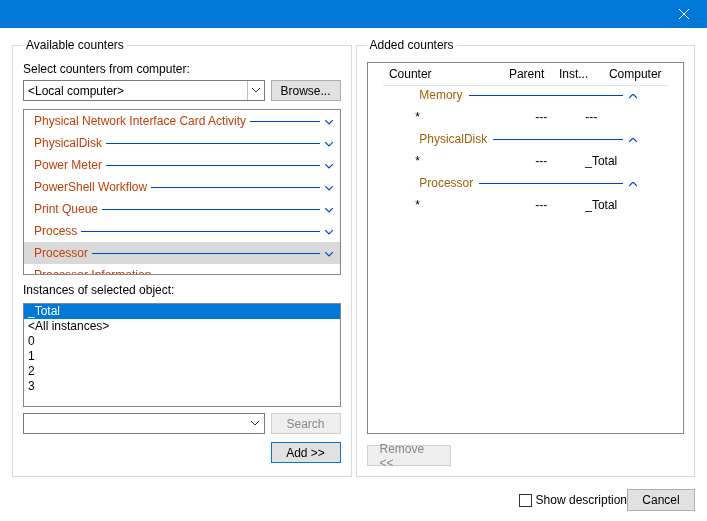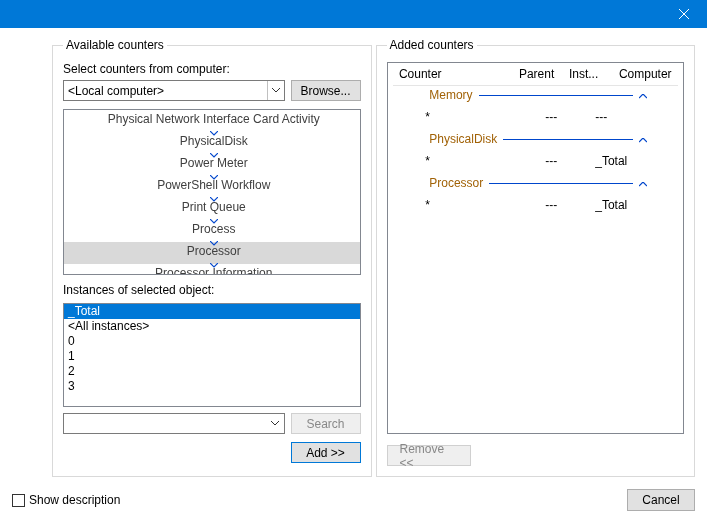--- a/index.html
+++ b/index.html
@@ -18,21 +18,21 @@
     justify-content: flex-end;
     align-items: center;
   }
   .close-btn {
     width: 46px; height: 28px;
     display: flex; align-items: center; justify-content: center;
     color: #fff;
   }
   .close-btn svg { width: 10px; height: 10px; }
   .body { flex: 1; padding: 10px 12px 10px 12px; display: flex; flex-direction: column; background: #fff; }
-  .columns { flex: 1; display: flex; gap: 4px; margin-left: 40px; }
+  .columns { flex: 1; display: flex; gap: 4px; }
   fieldset {
     border: 1px solid #d9d9d9;
     padding: 8px 10px 10px 10px;
     margin: 0;
   }
   fieldset.fill { flex: 1; display: flex; flex-direction: column; }
   legend { font-size: 12px; padding: 0 3px; color: #000; }
   .label { margin: 2px 0 4px 0; }
   .row { display: flex; gap: 6px; align-items: center; }
   .combo {
@@ -68,22 +68,21 @@
     overflow-y: scroll;
     background: #fff;
   }
   .counter-list::-webkit-scrollbar { width: 17px; }
   .counter-list::-webkit-scrollbar-track { background: #f0f0f0; }
   .counter-list::-webkit-scrollbar-thumb { background: #cdcdcd; border: 1px solid #a6a6a6; }
   .counter-row {
     display: flex; align-items: center;
     padding: 2px 6px 2px 10px;
     height: 22px;
-    color: #404040;
-    flex-direction: column;
+    color: #c2410c;
   }
   .counter-row.selected { background: #d9d9d9; }
   .counter-row .rline {
     flex: 1; height: 0; border-top: 1px solid #0046cc;
     margin: 0 4px 0 4px;
     align-self: center;
   }
   .counter-row .name { white-space: nowrap; }
   .chev { color: #0046cc; font-size: 10px; width: 10px; text-align: center; }
   .instances {
@@ -141,21 +140,21 @@
   .group-header .rline { flex:1; height:0; border-top:1px solid #0046cc; margin: 0 6px; }
   .collapse { color:#0046cc; font-size:10px; }
   .data-row {
     display:flex;
     padding: 2px 6px 2px 6px;
   }
   .remove-row { margin-top: 8px; }
   .footer {
     margin-top: 12px;
     display: flex;
-    justify-content: space-between;
+    justify-content: flex-end;
     align-items: center;
   }
   .checkbox { display:flex; align-items:center; gap:4px; }
   .cb { width:13px; height:13px; border:1px solid #333; background:#fff; }
   .footer-btns { display:flex; gap:6px; }
   .footer-btns .btn { min-width: 68px; height: 22px; }
 </style>
 </head>
 <body>
 

